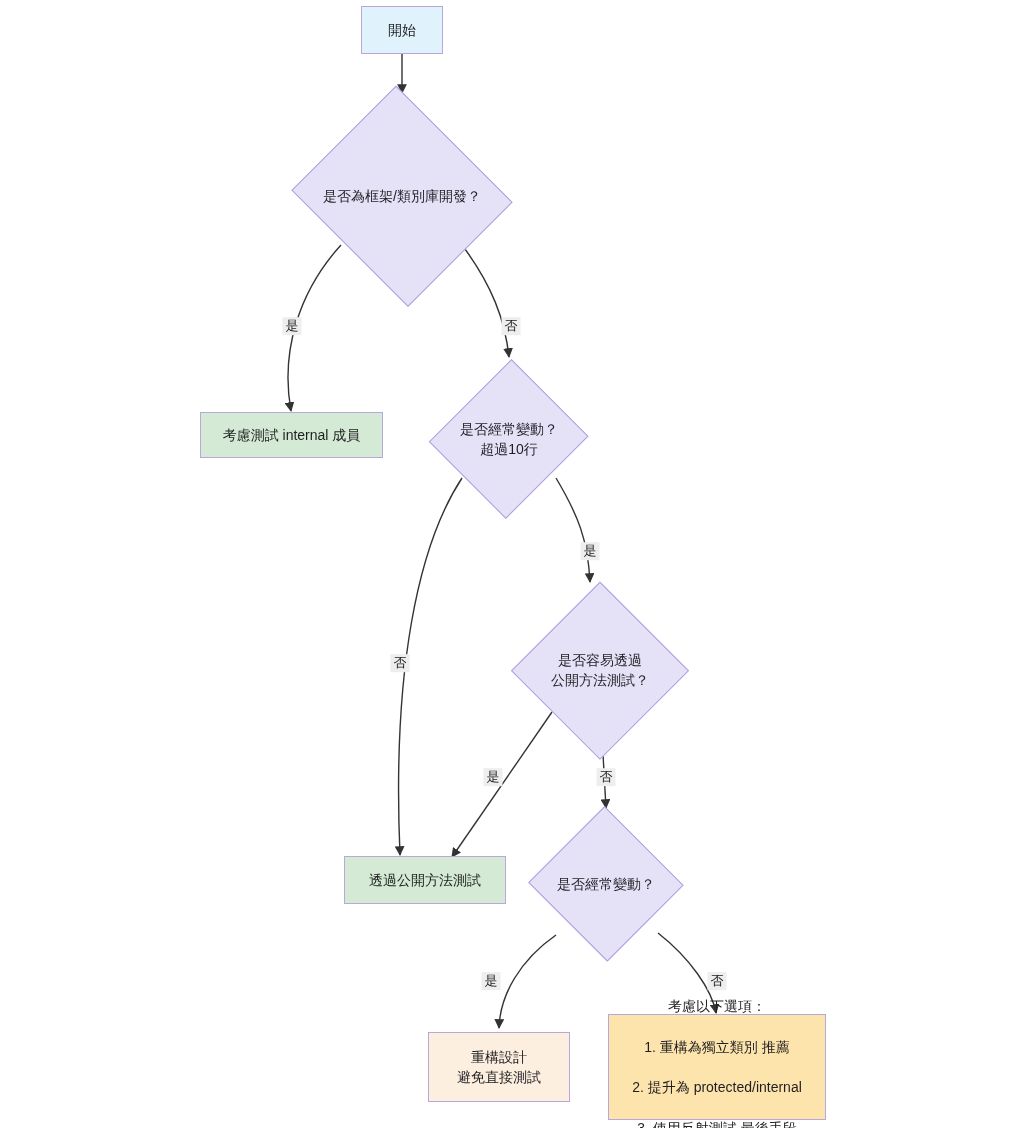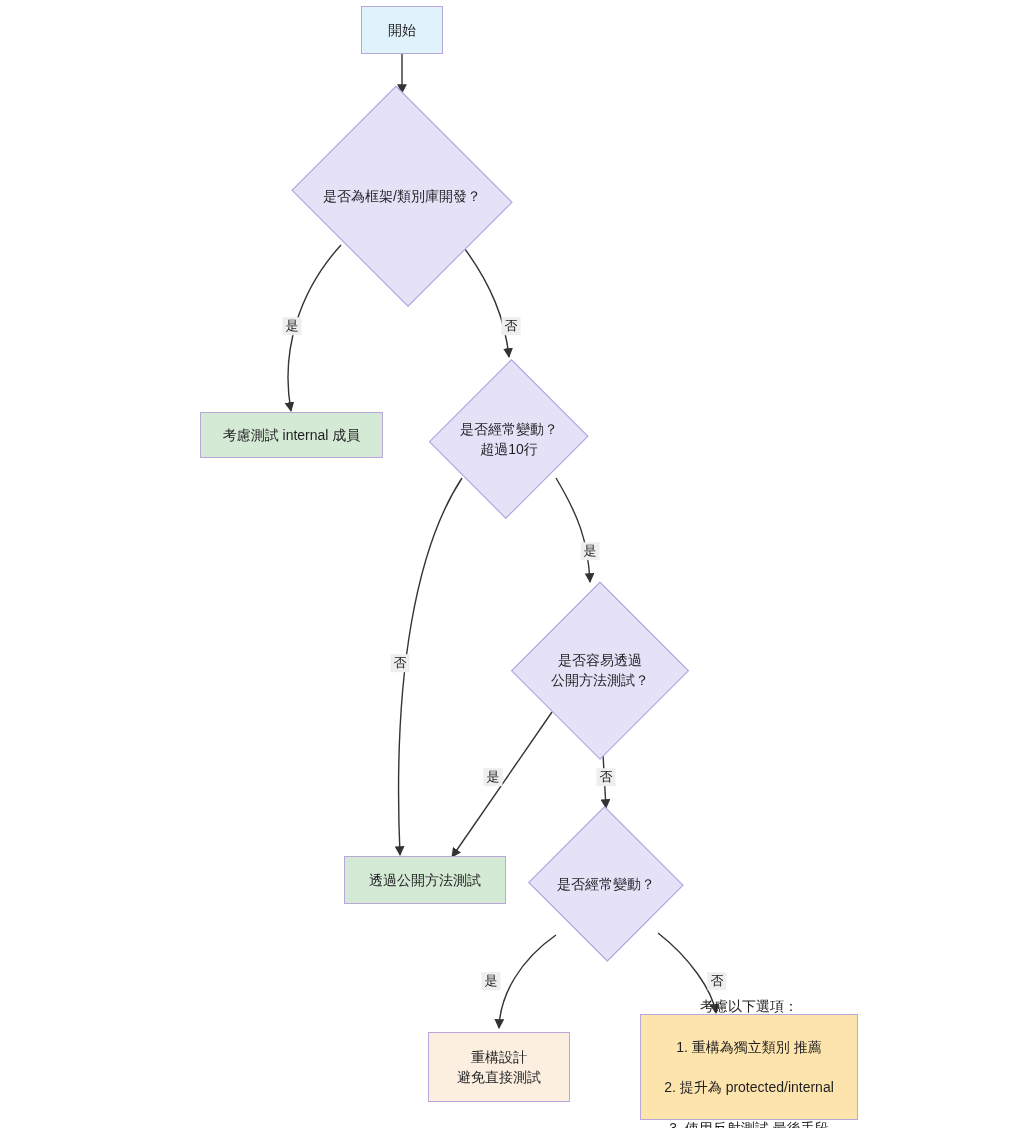--- a/index.html
+++ b/index.html
@@ -172,21 +172,21 @@
         <div></div>
       </span>
     <span class="label">是否經常變動？</span>
   </div>
 
   <div class="node rect cream" style="left:428px; top:1032px; width:142px; height:70px;">
     <span class="label">重構設計
 避免直接測試</span>
   </div>
 
-  <div class="node rect orange" style="left:640px; top:1014px; width:218px; height:106px;">
+  <div class="node rect orange" style="left:608px; top:1014px; width:218px; height:106px;">
     <span class="label">
       <span class="list-line">考慮以下選項：</span>
       <span class="list-line">1. 重構為獨立類別 推薦</span>
       <span class="list-line">2. 提升為 protected/internal</span>
       <span class="list-line">3. 使用反射測試 最後手段</span>
     </span>
   </div>
 
   <span class="edge-label" style="left:292px; top:326px;">是</span>
 

